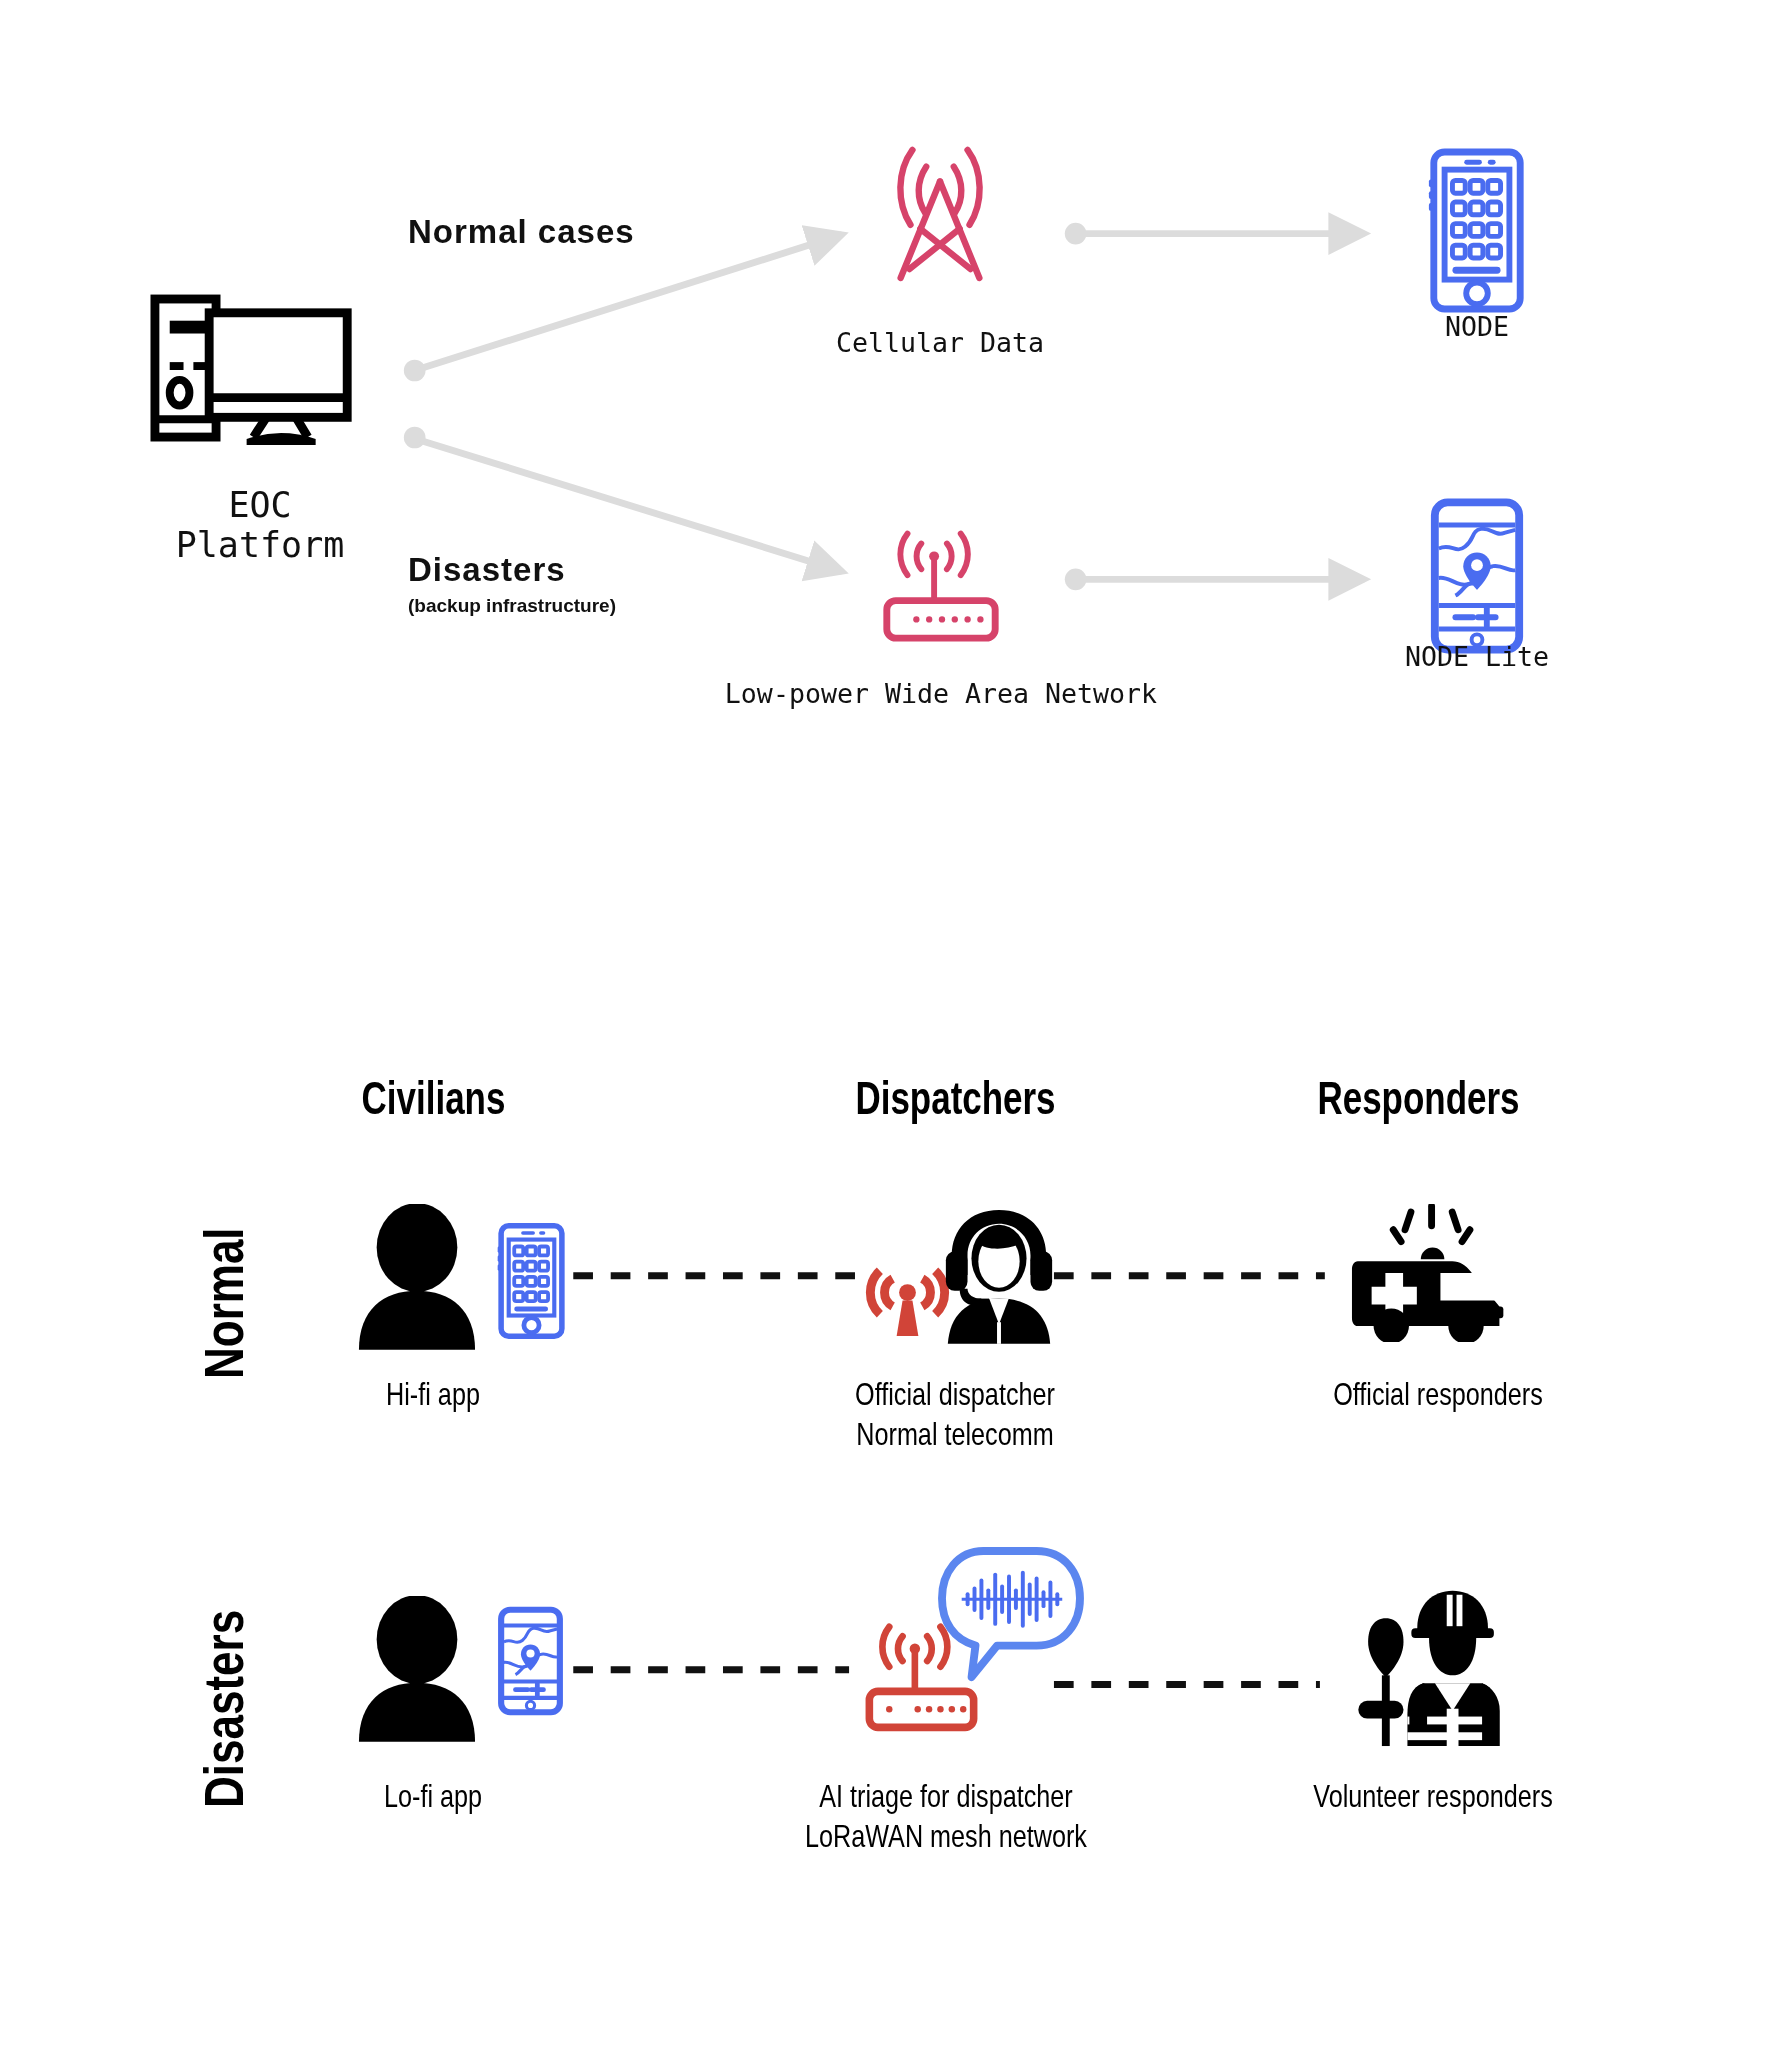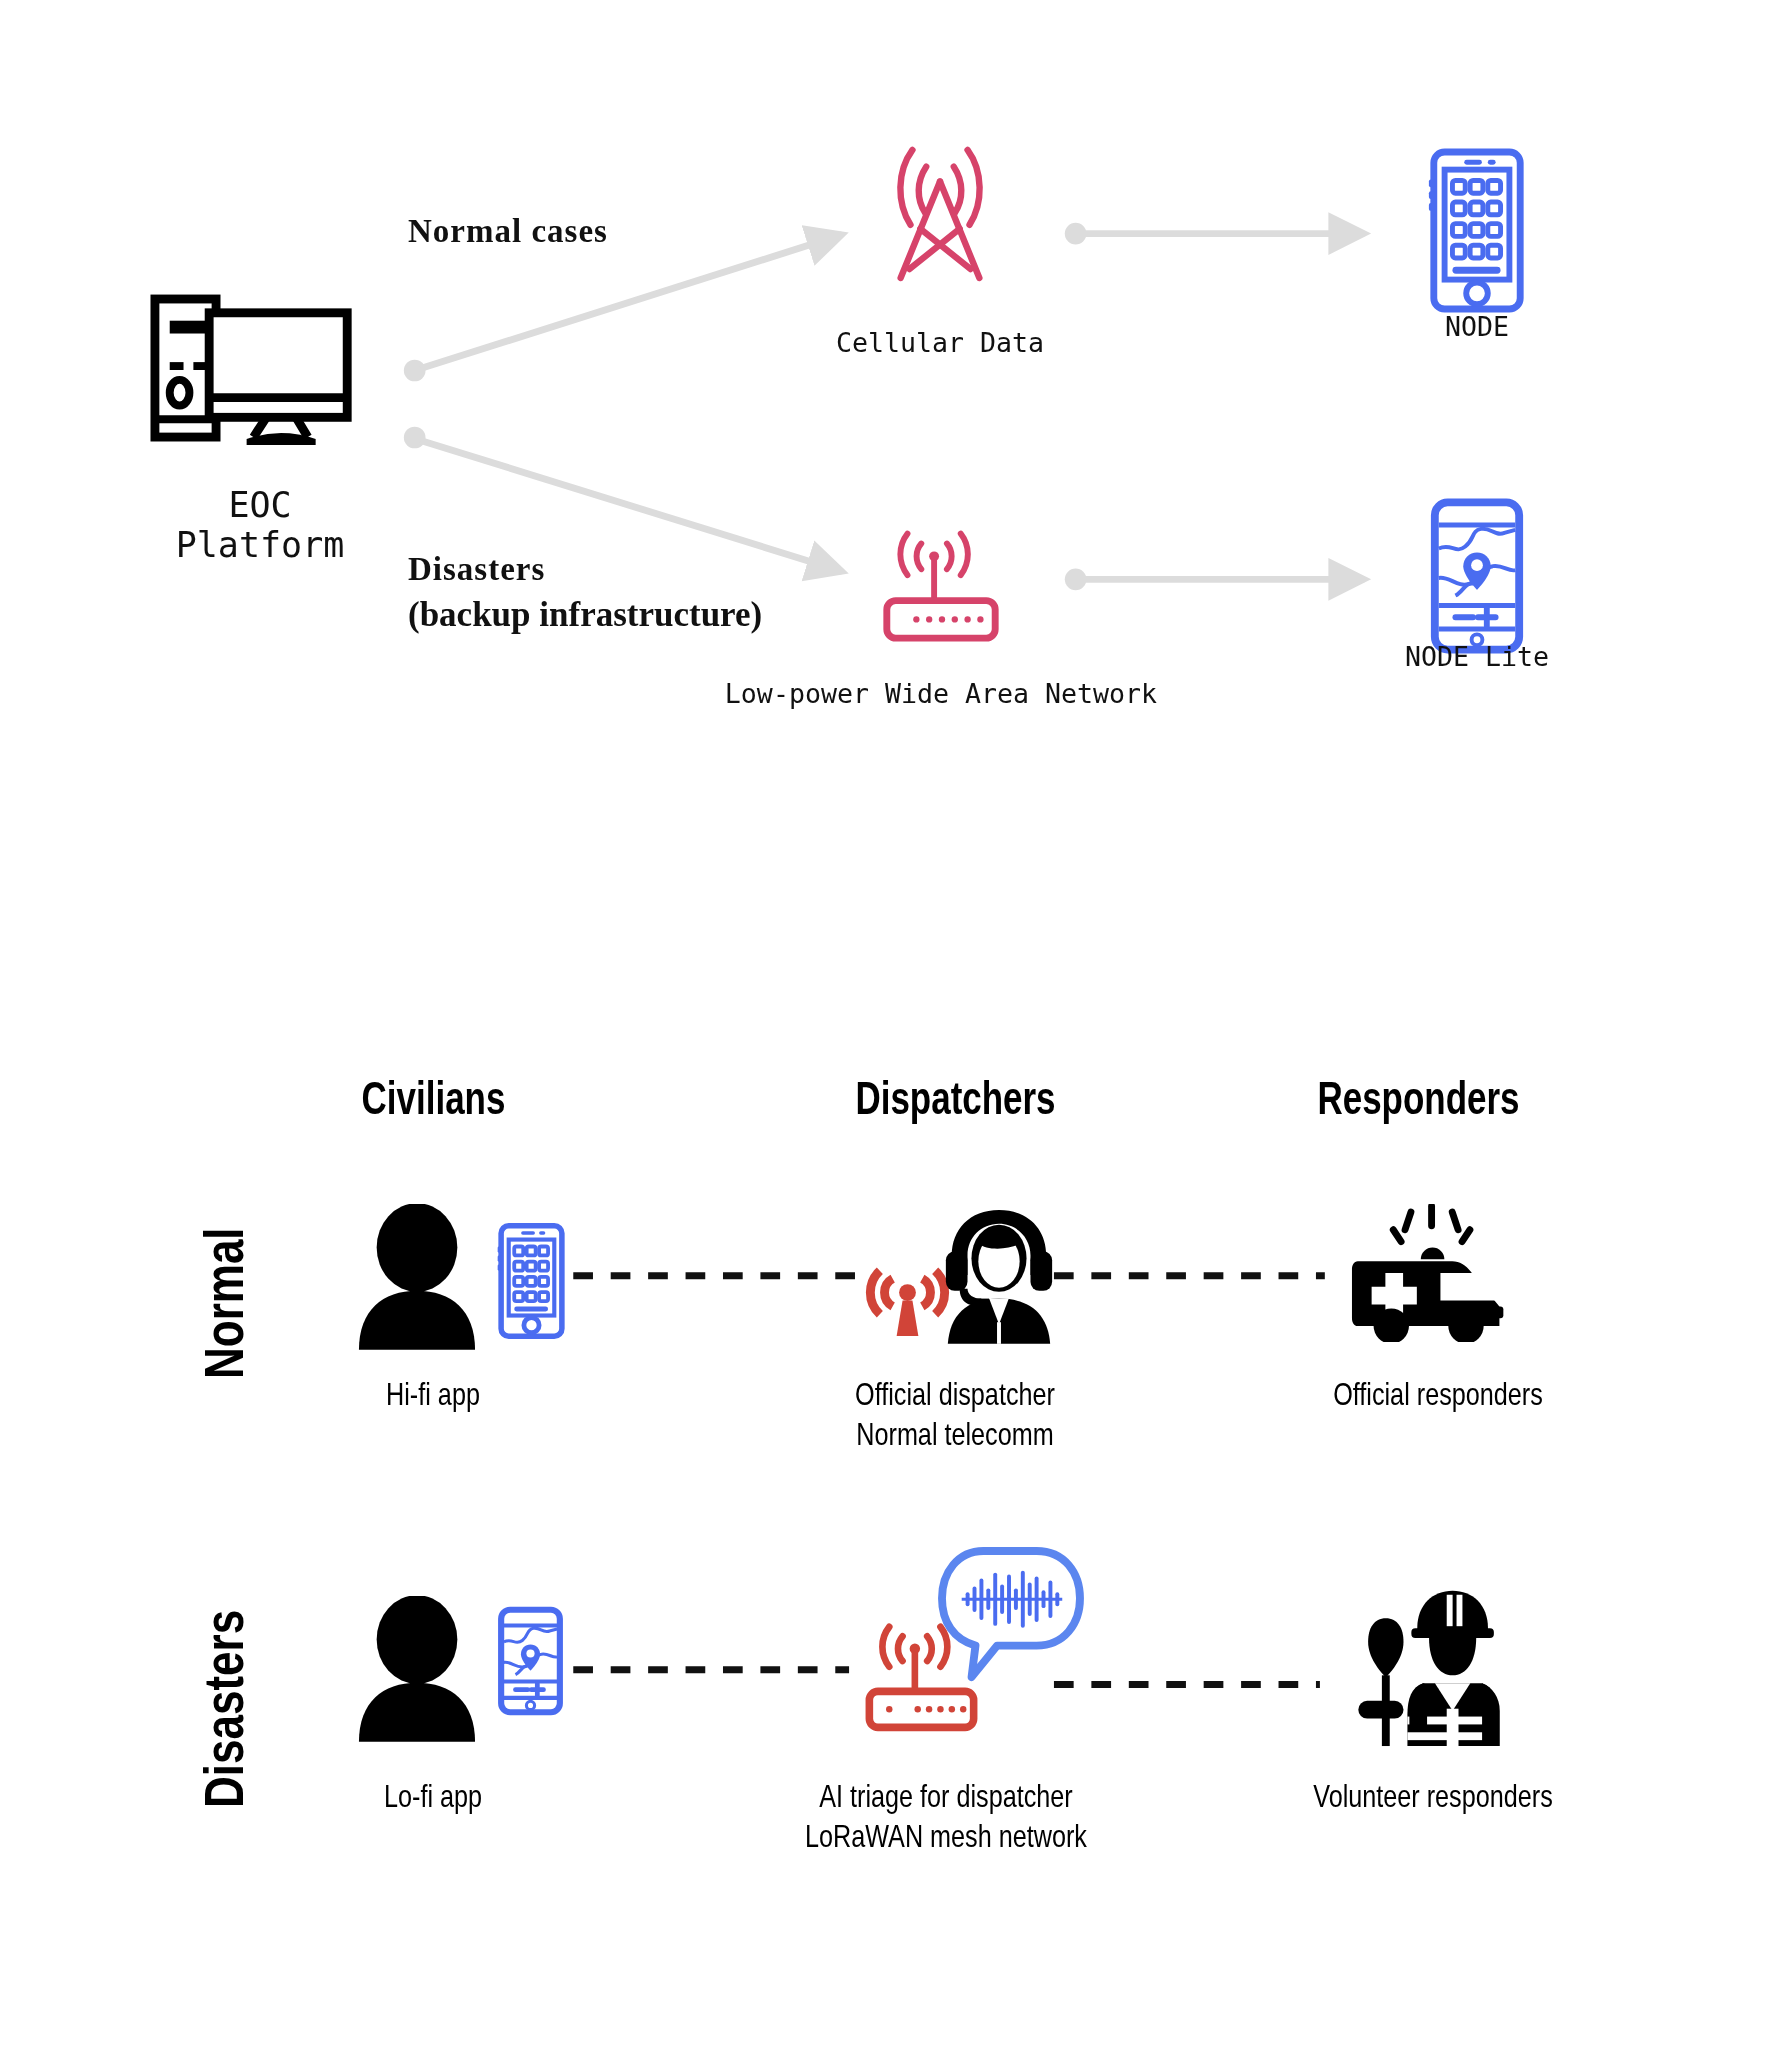--- a/index.html
+++ b/index.html
@@ -14,29 +14,29 @@
 
   
   .abs { position: absolute; }
 
   
   .mono {
     font-family: "DejaVu Sans Mono", monospace;
     color: #111111;
   }
   .mono-bold {
-    font-family: Liberation Serif, serif;
+    font-family: Liberation Sans, sans-serif;
     font-weight: bold;
     color: #111111;
   }
   .lbl-eoc   { font-size: 35px; letter-spacing: 0px; }
   .lbl-node  { font-size: 26.6px; }
   .ttl-norm  { font-size: 33px; font-weight: bold; letter-spacing: 1px; }
   .ttl-dis   { font-size: 33px; font-weight: bold; letter-spacing: 1px; }
-  .sub-dis   { font-size: 35px; font-weight: bold; }
+  .sub-dis   { font-size: 19px; font-weight: bold; }
   .cap-lpwan { font-size: 26.6px; line-height: 1.35; text-align: center; }
   .colhead {
     font-size: 46px;
     font-weight: bold;
     font-family: "Liberation Sans", sans-serif;
     color: #000;
     text-align: center;
     transform: scaleX(0.76);
     transform-origin: center center;
     white-space: nowrap;

